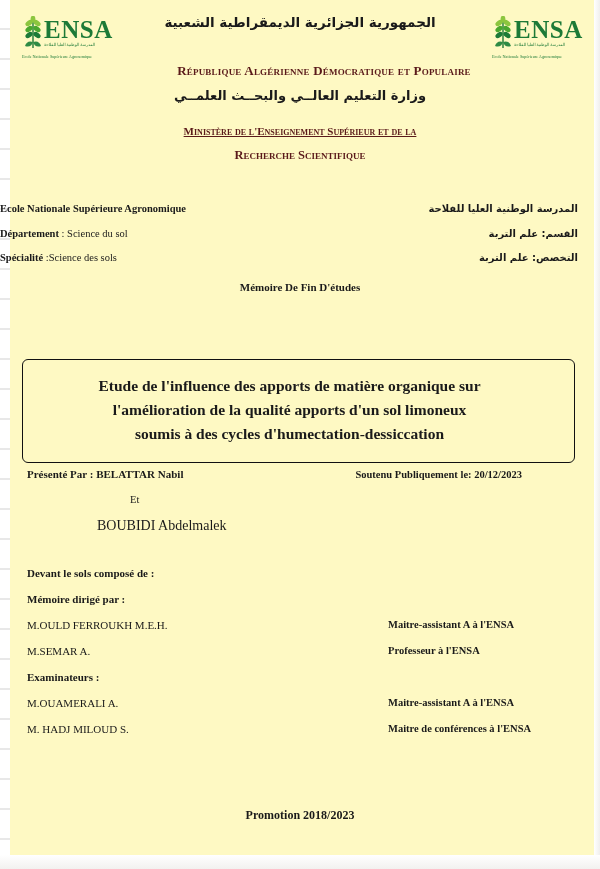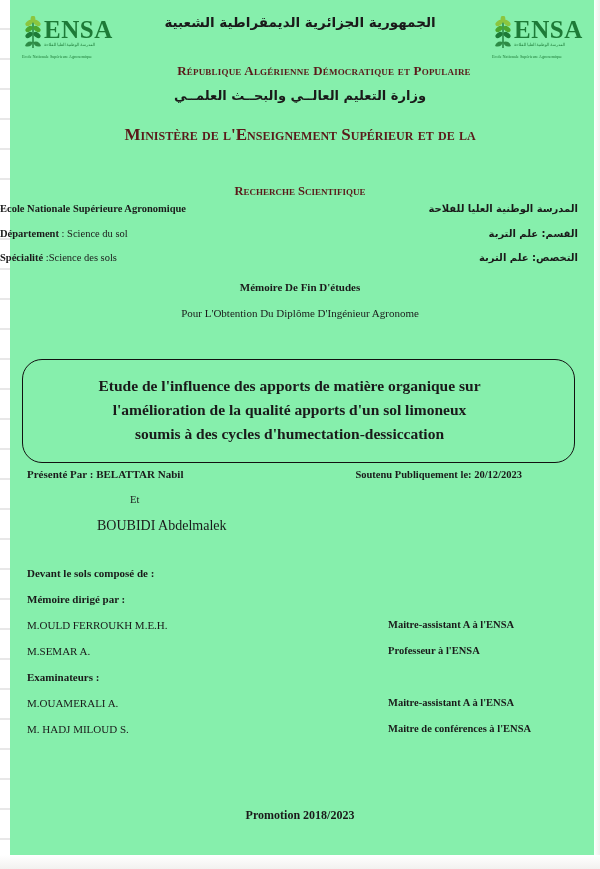--- a/index.html
+++ b/index.html
@@ -12,21 +12,21 @@
     height: 869px;
     position: relative;
     font-family: "Liberation Serif", serif;
     color: #1a1a1a;
     overflow: hidden;
   }
 
   .page {
     position: absolute;
     inset: 0;
-    background: #86efac;
+    background: #fef9c3;
   }
 
   
   .scan-edge-left {
     position: absolute;
     left: 0; top: 0; bottom: 0;
     width: 10px;
     background: repeating-linear-gradient(
       to bottom,
       #ffffff 0px, #ffffff 28px,
@@ -91,22 +91,22 @@
     text-align: center;
   }
   .arabic {
     font-family: "DejaVu Sans", sans-serif;
     direction: rtl;
     font-weight: bold;
   }
   .ar-title  { top: 14px;  font-size: 13.5px; }
   .fr-title1 { top: 63px;  font-size: 13px; font-weight: bold; font-variant: small-caps; color: #5a1a1a; letter-spacing: .2px; padding-left: 48px;}
   .ar-title2 { top: 88px;  font-size: 13px; }
-  .fr-title2 { top: 125px; font-size: 17px; font-weight: bold; font-variant: small-caps; color: #5a1a1a;}
-  .fr-title3 { top: 148px; font-size: 12.5px; font-weight: bold; font-variant: small-caps; color: #5a1a1a; margin-top: 36px;}
+  .fr-title2 { top: 125px; font-size: 11px; font-weight: bold; font-variant: small-caps; color: #5a1a1a; text-decoration: underline;}
+  .fr-title3 { top: 148px; font-size: 12.5px; font-weight: bold; font-variant: small-caps; color: #5a1a1a;}
 
   
   .inst-row {
     position: absolute;
     left: 0; right: 0;
     font-size: 10.5px;
     font-weight: bold;
   }
   .inst-row .fr {
     position: absolute;
@@ -142,21 +142,21 @@
     top: 338px; text-align: center;
     font-size: 14px; font-weight: bold; font-style: italic;
   }
 
   
   .theme-box {
     position: absolute;
     left: 22px; right: 25px;
     top: 359px;
     border: 1.5px solid #111;
-    border-radius: 20px;
+    border-radius: 6px;
     padding: 14px 18px 16px 0;
     text-align: center;
     font-size: 15.5px;
     font-weight: bold;
     line-height: 1.55;
   }
 
   
   .pres-left {
     position: absolute;
@@ -269,21 +269,20 @@
   <div class="inst-row r2">
     <span class="fr"><span>Département</span><span class="lbl-normal"> : Science du sol</span></span>
     <span class="ar">القسم: علم التربة</span>
   </div>
   <div class="inst-row r3">
     <span class="fr"><span>Spécialité</span><span class="lbl-normal"> :Science des sols</span></span>
     <span class="ar">التخصص: علم التربة</span>
   </div>
 
   <div class="memo1">Mémoire De Fin D'études</div>
-  <div class="memo2">Pour L'Obtention Du Diplôme D'Ingénieur Agronome</div>
 
   <div class="theme-box">
     <div>Etude de l'influence des apports de matière organique sur</div>
     <div>l'amélioration de la qualité apports d'un sol limoneux</div>
     <div>soumis à des cycles d'humectation-dessiccation</div>
   </div>
 
   <div class="pres-left">Présenté Par : BELATTAR Nabil</div>
   <div class="pres-et">Et</div>
   <div class="pres-name2">BOUBIDI Abdelmalek</div>

